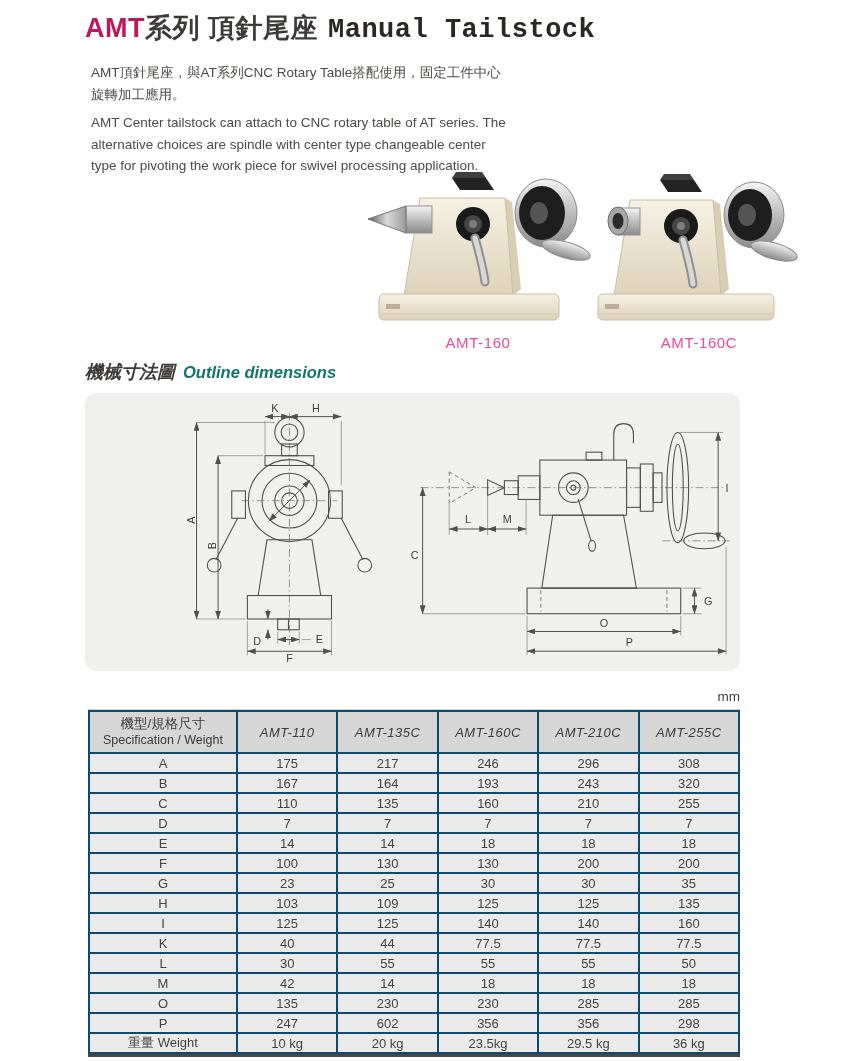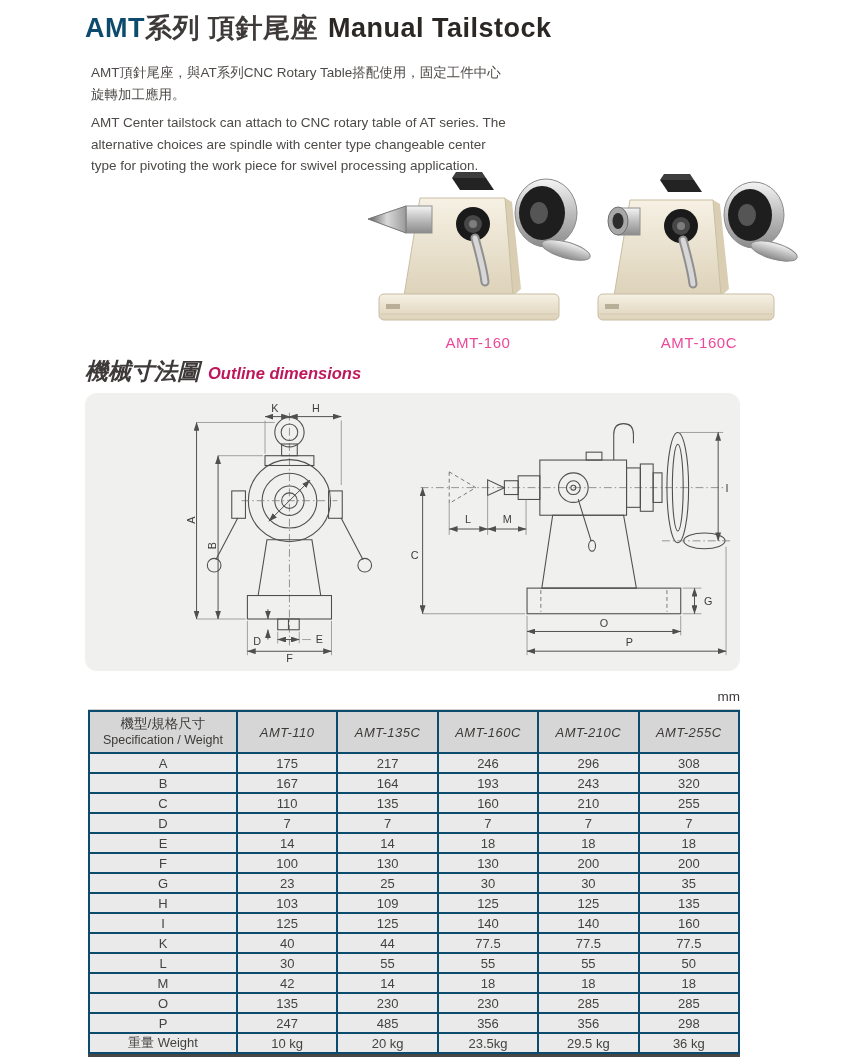--- a/index.html
+++ b/index.html
@@ -3,38 +3,38 @@
 <meta charset="utf-8">
 <style>
   * { margin:0; padding:0; box-sizing:border-box; }
   html,body { width:850px; height:1061px; background:#ffffff; overflow:hidden;
               font-family:"Liberation Sans","DejaVu Sans",sans-serif; }
   .page { position:relative; width:850px; height:1061px; background:#fff; }
 
   
   .title { position:absolute; left:85px; top:10px; font-size:27px; font-weight:bold;
            letter-spacing:0.5px; color:#3e3a39; white-space:nowrap; }
-  .title .model { color:#0c4a6e; }
-  .title .en { margin-left:10px; color:#2b2725; }
+  .title .model { color:#be185d; }
+  .title .en { margin-left:10px; color:#2b2725;font-family:Liberation Mono, monospace; }
 
   .desc { position:absolute; left:85px; top:56px; width:434px; font-size:13.5px;
           line-height:1.62; color:#4d4a47; }
   .desc p { margin:6px; }
 
   
   .product { position:absolute; text-align:center; }
   .product-1 { left:360px; top:156px; width:236px; }
   .product-2 { left:596px; top:160px; width:206px; }
   .product-label { margin-top:2px; font-size:15px; color:#ec4899; letter-spacing:0.6px; }
 
   
   .section-heading { position:absolute; left:85px; top:356px; font-style:italic;
                      font-weight:bold; white-space:nowrap; }
-  .section-heading .cn { font-size:23px; color:#3e3a39; }
-  .section-heading .en { font-size:16.5px; color:#be185d; margin-left:8px; }
+  .section-heading .cn { font-size:18px; color:#3e3a39; }
+  .section-heading .en { font-size:16.5px; color:#0f766e; margin-left:8px; }
 
   
   .panel { position:absolute; left:85px; top:393px; width:655px; height:278px;
            background:#f0f0ee; border-radius:12px; }
   .panel svg { position:absolute; }
   .dim { stroke:#4f4f4f; stroke-width:1; fill:none; }
   .ext { stroke:#8a8a8a; stroke-width:0.8; fill:none; }
   .out { stroke:#4f4f4f; stroke-width:1.1; fill:none; }
   .cl  { stroke:#7a7a7a; stroke-width:0.8; fill:none; stroke-dasharray:8 3 1.5 3; }
   .dsh { stroke:#6a6a6a; stroke-width:0.9; fill:none; stroke-dasharray:4 3; }
@@ -417,21 +417,21 @@
             <td>O</td>
             <td>135</td>
             <td>230</td>
             <td>230</td>
             <td>285</td>
             <td>285</td>
           </tr>
           <tr>
             <td>P</td>
             <td>247</td>
-            <td>485</td>
+            <td>602</td>
             <td>356</td>
             <td>356</td>
             <td>298</td>
           </tr>
           <tr>
             <td>重量 Weight</td>
             <td>10 kg</td>
             <td>20 kg</td>
             <td>23.5kg</td>
             <td>29.5 kg</td>

